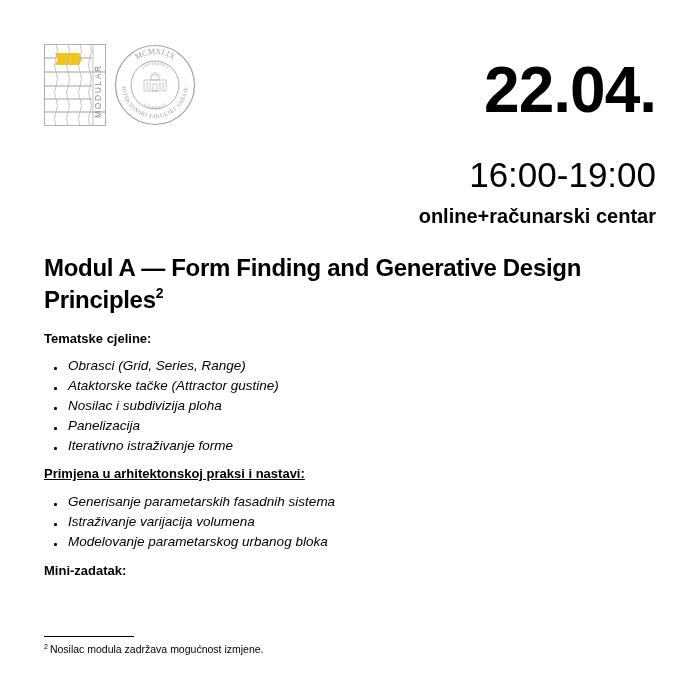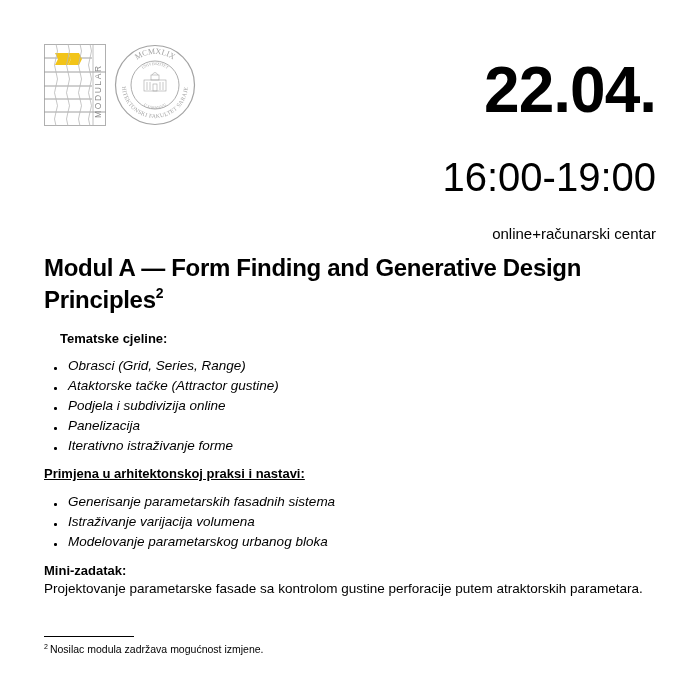--- a/index.html
+++ b/index.html
@@ -17,25 +17,25 @@
       position: absolute; left: 114px; top: 44px; width: 82px; height: 82px;
     }
 
     
     .date {
       position: absolute; right: 44px; top: 58px;
       font-size: 64px; font-weight: 700; letter-spacing: -1px; line-height: 1;
     }
     .time {
       position: absolute; right: 44px; top: 157px;
-      font-size: 40px; font-weight: 400; line-height: 1;
+      font-size: 35px; font-weight: 400; line-height: 1;
     }
     .location {
       position: absolute; right: 44px; top: 206px;
-      font-size: 15px; font-weight: 400; line-height: 1; margin-top: 20px;
+      font-size: 20px; font-weight: 700; line-height: 1;
     }
 
     
     .title {
       position: absolute; left: 44px; top: 252px; width: 620px;
       font-size: 24px; font-weight: 700; line-height: 32px; letter-spacing: -0.3px;
     }
     .title sup { font-size: 14px; vertical-align: 10px; line-height: 0; }
 
     .section-heading {
@@ -126,35 +126,34 @@
       <rect x="39" y="40" width="4" height="7"></rect>
     </g>
   </svg>
 
   <div class="date">22.04.</div>
   <div class="time">16:00-19:00</div>
   <div class="location">online+računarski centar</div>
 
   <h1 class="title"><span>Modul A — Form Finding and Generative Design Principles</span><sup>2</sup></h1>
 
-  <div class="section-heading" style="top:331px;margin-left:16px;">Tematske cjeline:</div>
+  <div class="section-heading" style="top:331px;">Tematske cjeline:</div>
   <ul class="bullet-list" style="top:356px;">
     <li><span class="dot"></span><span>Obrasci (Grid, Series, Range)</span></li>
     <li><span class="dot"></span><span>Ataktorske tačke (Attractor gustine)</span></li>
-    <li><span class="dot"></span><span>Podjela i subdivizija online</span></li>
+    <li><span class="dot"></span><span>Nosilac i subdivizija ploha</span></li>
     <li><span class="dot"></span><span>Panelizacija</span></li>
     <li><span class="dot"></span><span>Iterativno istraživanje forme</span></li>
   </ul>
 
   <div class="section-heading" style="top:466px;text-decoration:underline;">Primjena u arhitektonskoj praksi i nastavi:</div>
   <ul class="bullet-list" style="top:492px;">
     <li><span class="dot"></span><span>Generisanje parametarskih fasadnih sistema</span></li>
     <li><span class="dot"></span><span>Istraživanje varijacija volumena</span></li>
     <li><span class="dot"></span><span>Modelovanje parametarskog urbanog bloka</span></li>
   </ul>
 
   <div class="section-heading" style="top:563px;">Mini-zadatak:</div>
-  <p class="body-text" style="top:579px;">Projektovanje parametarske fasade sa kontrolom gustine perforacije putem atraktorskih parametara.</p>
 
   <div class="footnote-rule"></div>
   <div class="footnote"><sup>2</sup><span>Nosilac modula zadržava mogućnost izmjene.</span></div>
 
 </div>
 
 </body></html>

